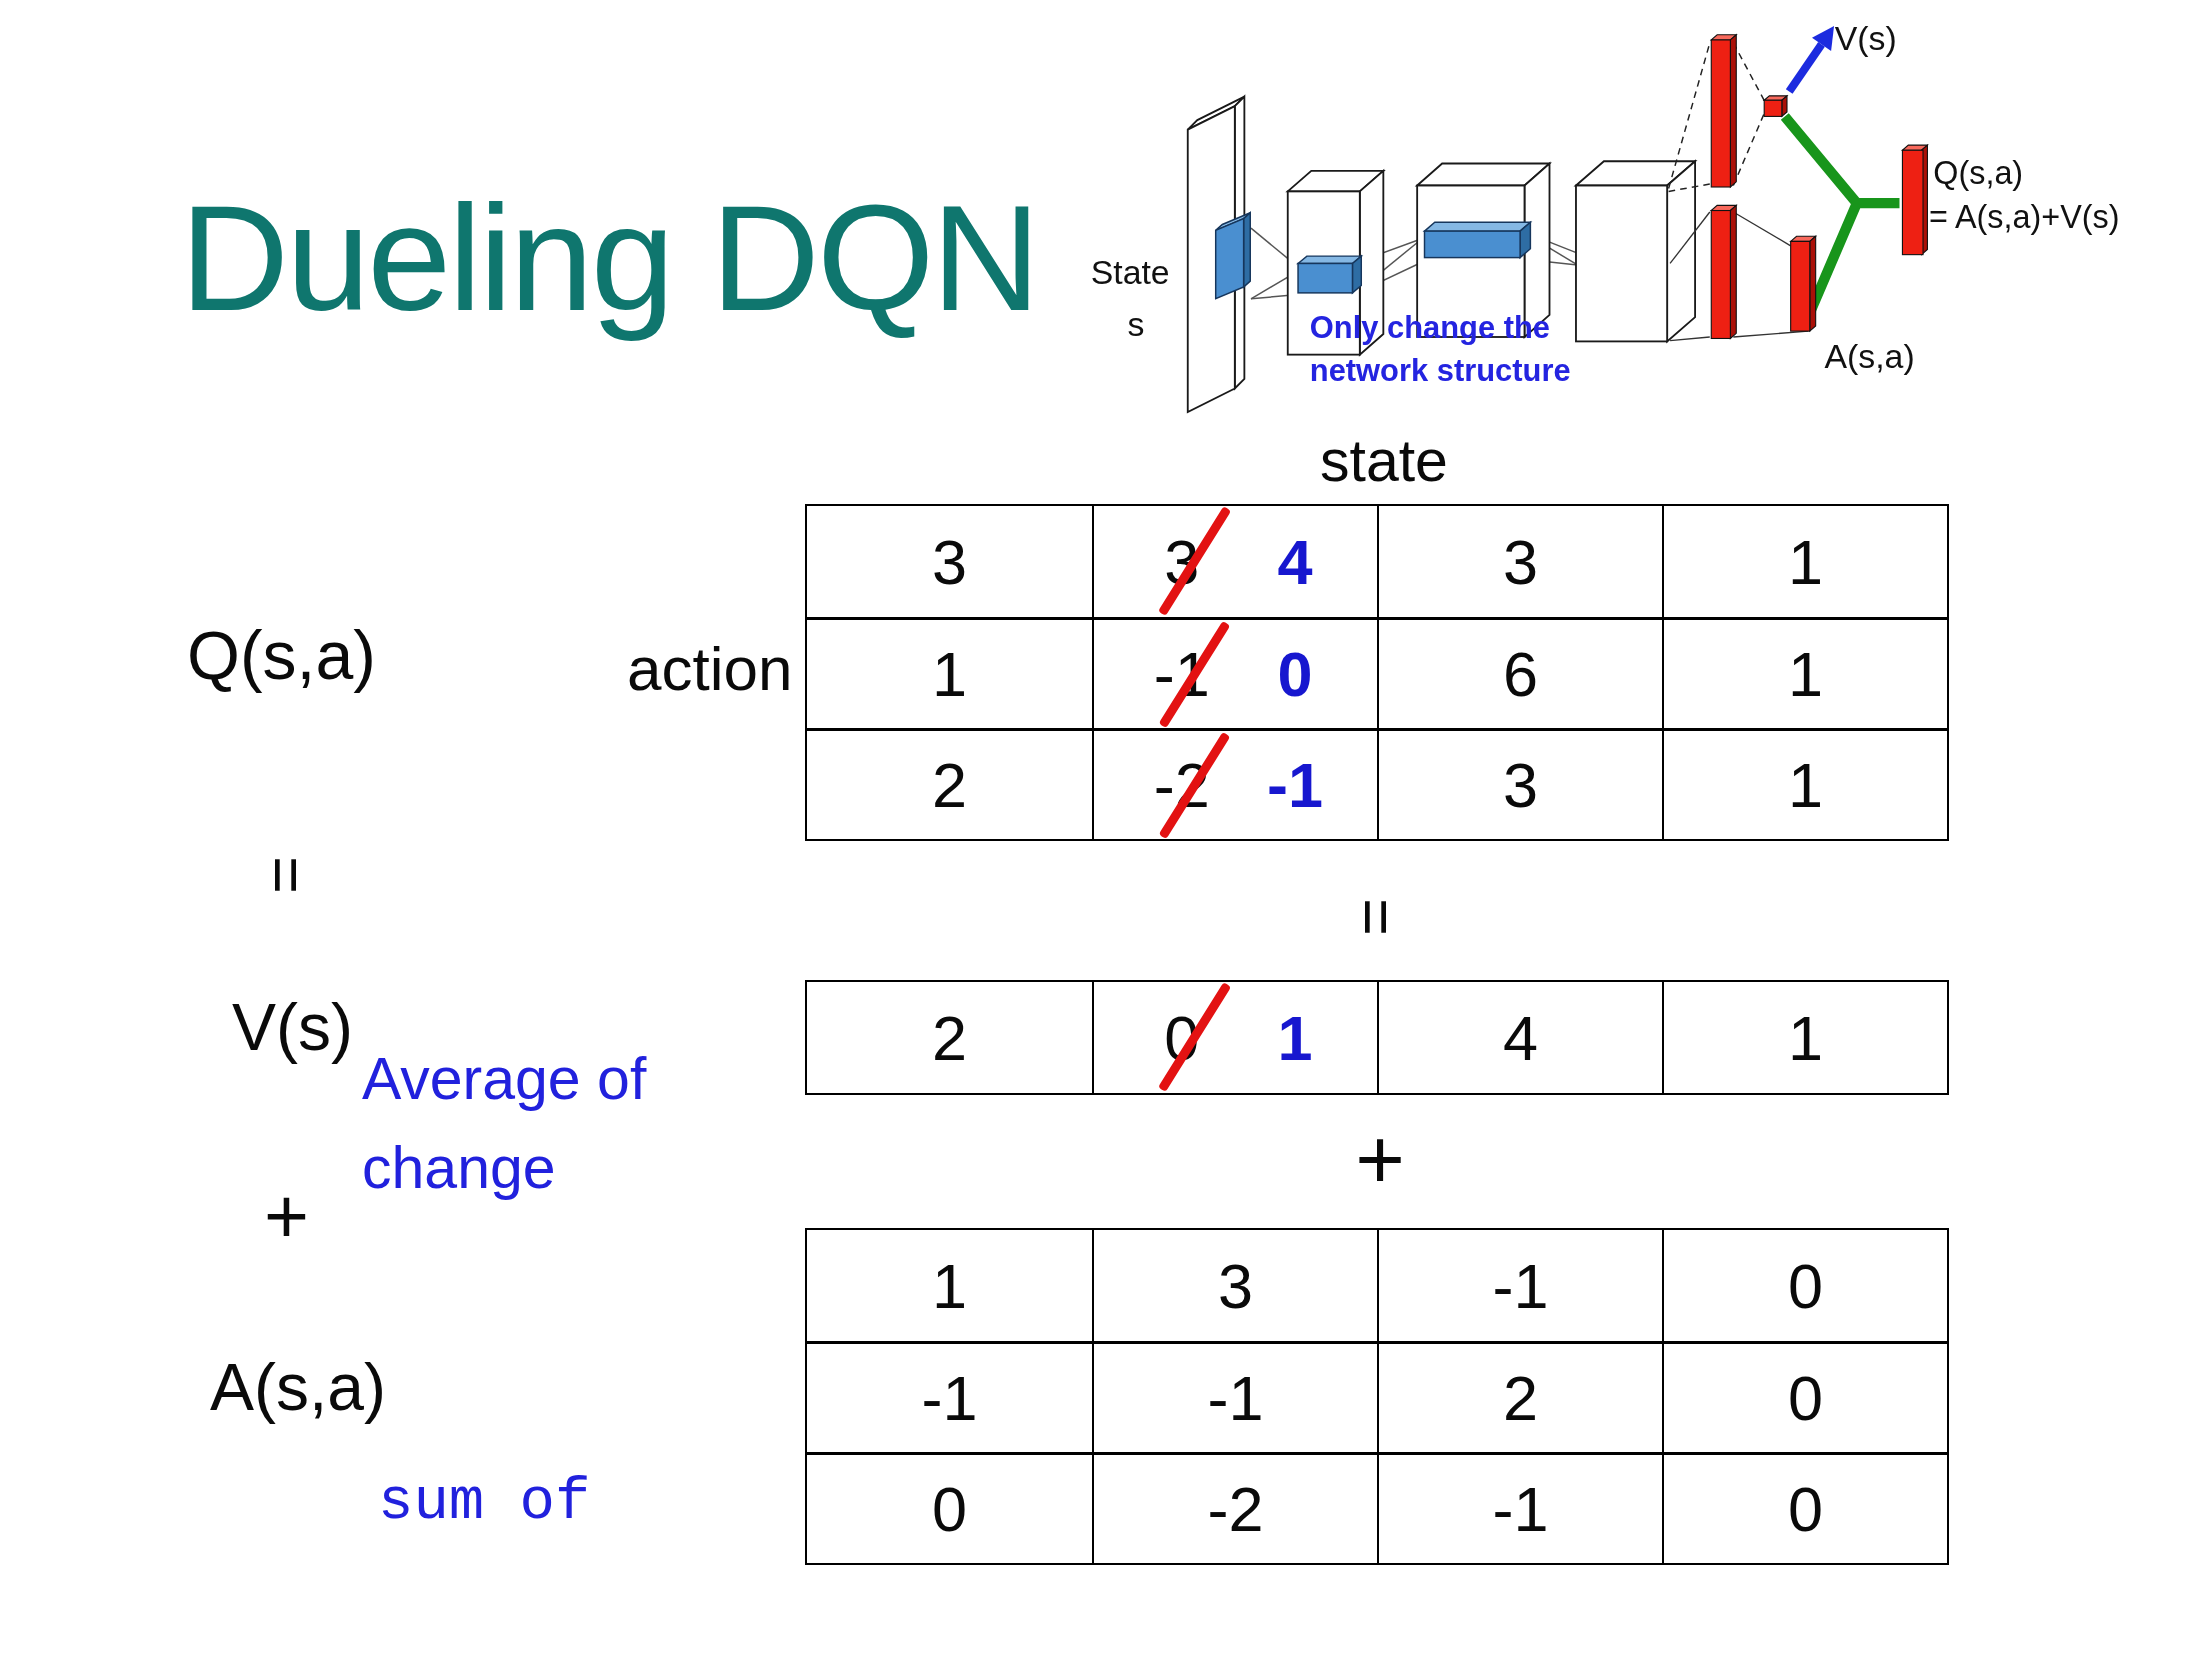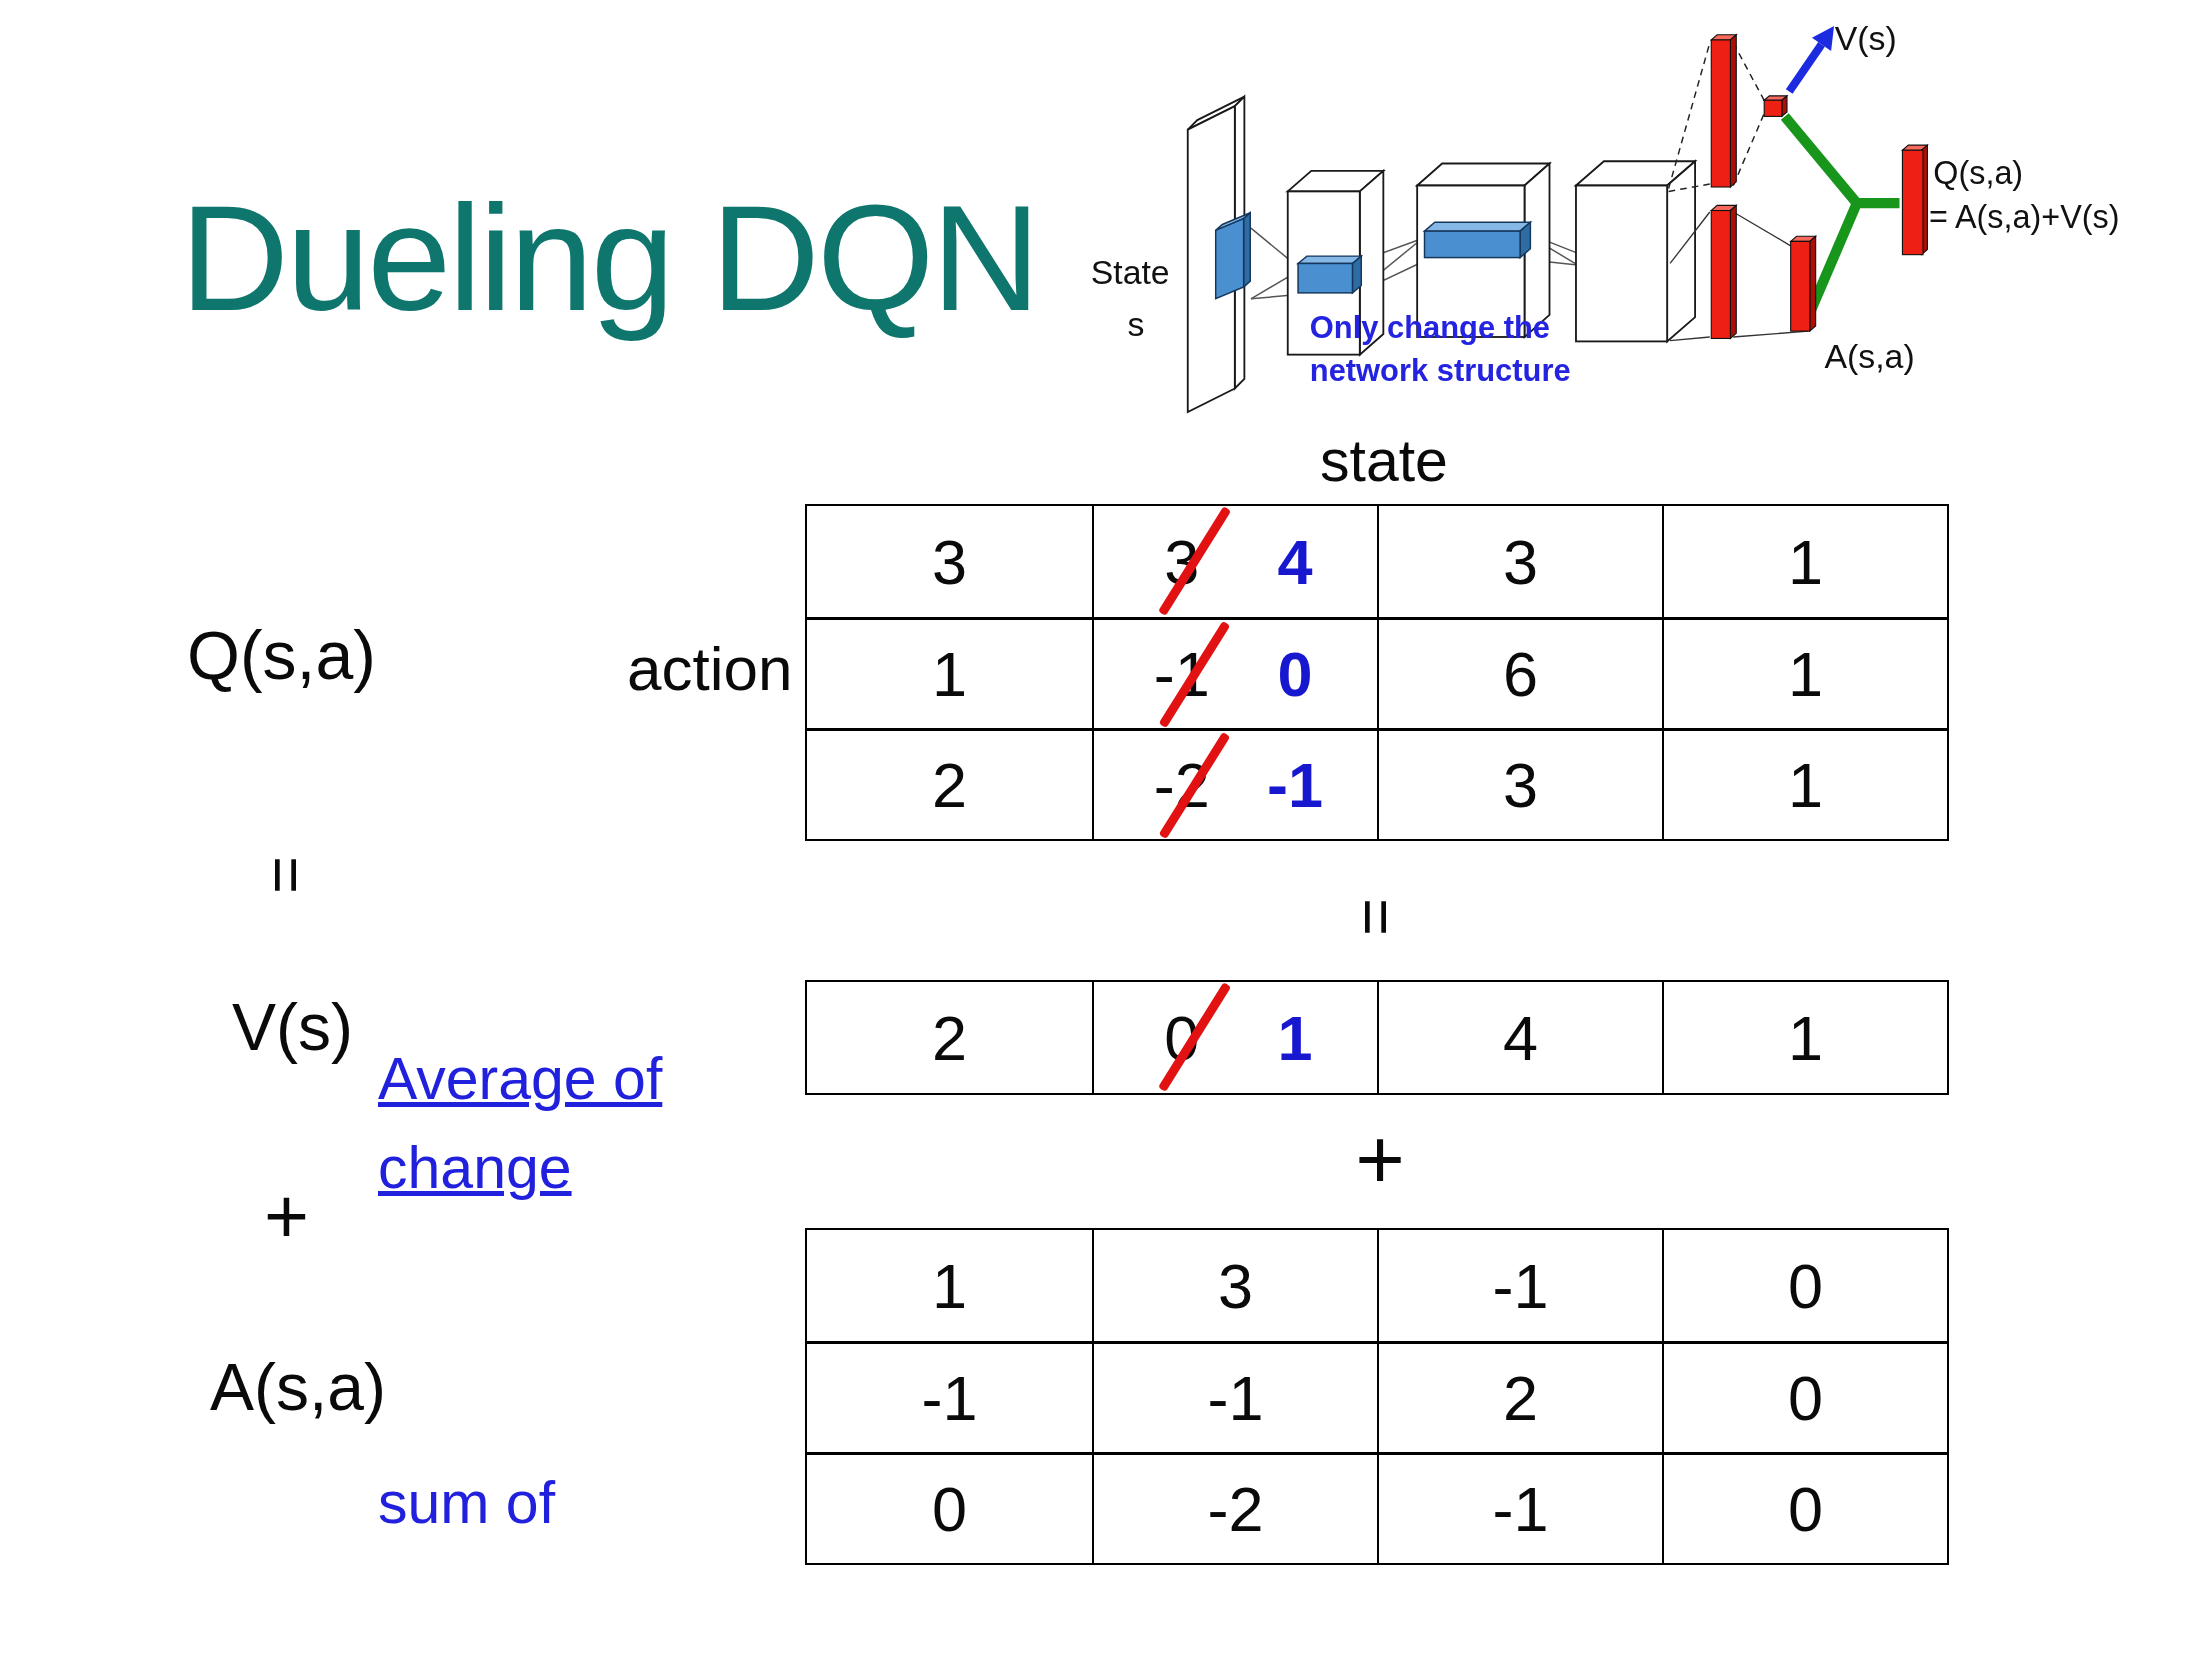--- a/index.html
+++ b/index.html
@@ -13,22 +13,22 @@
   .action-lbl  { left:587px;  top:638px;  font-size:62px;margin-left:40px; }
   .state-lbl   { left:1320px; top:432px;  font-size:59px; }
   .v-label     { left:232px;  top:994px; font-size:66px; }
   .a-label     { left:210px;  top:1354px; font-size:66px; }
   .op { position:absolute; display:flex; align-items:center; justify-content:center; }
   .eq-left    { left:254px;  top:842px; width:66px;  height:66px;  font-size:65px;  transform:rotate(90deg); }
   .eq-center  { left:1344px; top:884px; width:66px;  height:66px;  font-size:65px;  transform:rotate(90deg); }
   .plus-left  { left:246px;  top:1176px; width:81px; height:81px; font-size:77px; }
   .plus-center{ left:1336px; top:1116px; width:88px; height:88px; font-size:85px; }
   .note { color:#2121dd; font-size:59px; line-height:150%; white-space:nowrap; position:absolute; }
-  .avg-note { left:378px; top:1035px;text-decoration:underline; }
-  .sum-note { left:378px; top:1459px; }
+  .avg-note { left:362px; top:1035px; }
+  .sum-note { left:378px; top:1459px;font-family:Liberation Mono, monospace; }
 
   
   .grid {
     position:absolute; left:805px; width:1144px;
     display:grid; grid-template-columns:repeat(4,1fr);
     border:2.9px solid #000; background:#fff; box-sizing:border-box;
   }
   .grid-q { top:504px; }
   .grid-v { top:980px; }
   .grid-a { top:1228px; }

